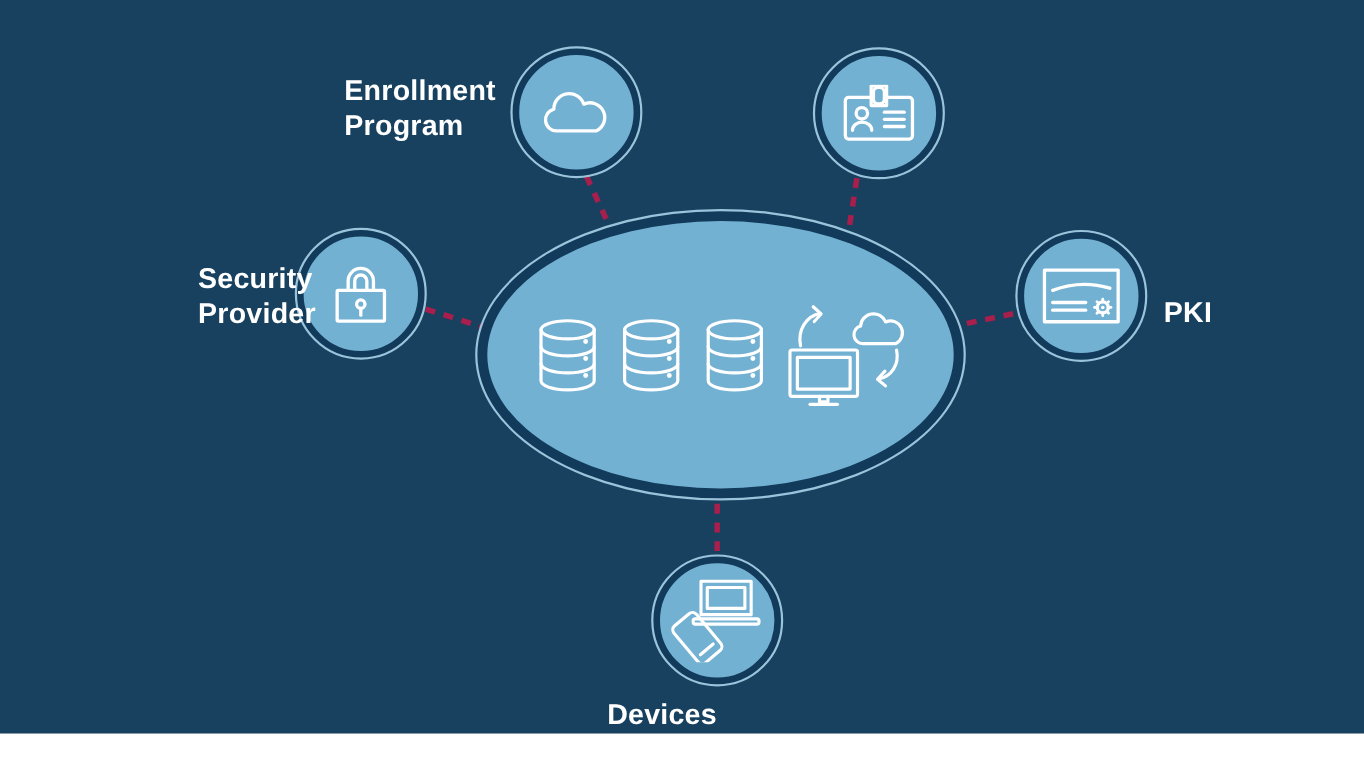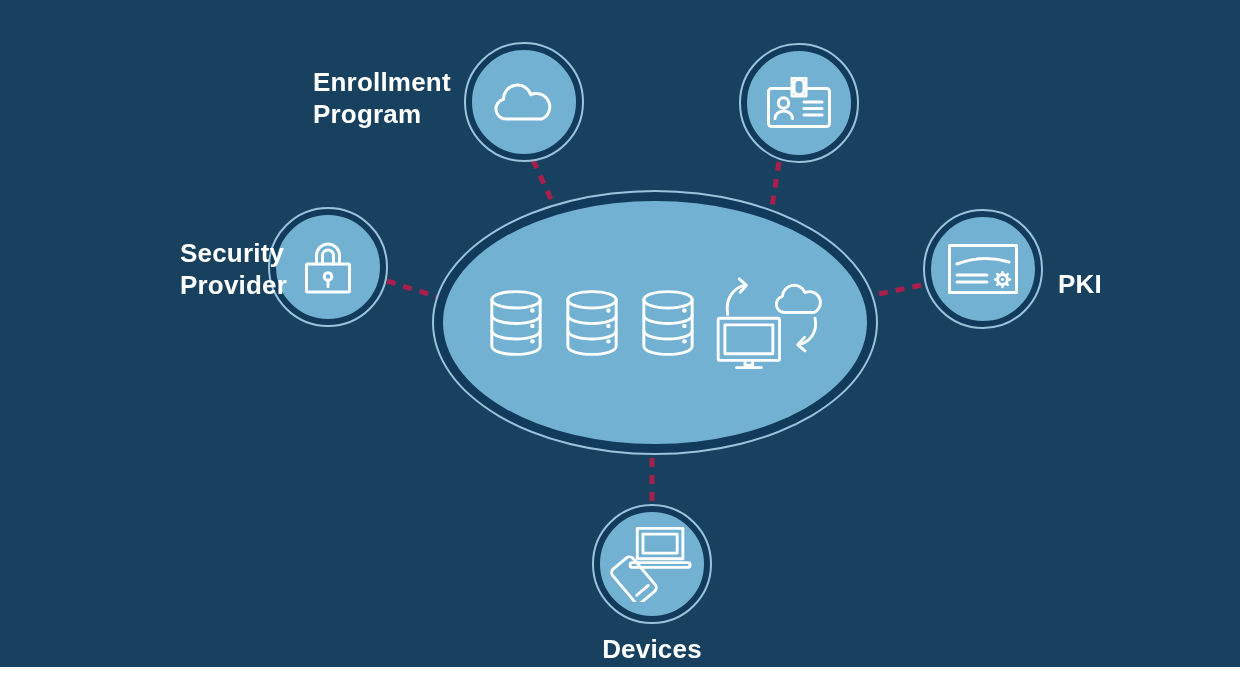--- a/index.html
+++ b/index.html
@@ -35,21 +35,21 @@
   .node-devices{left:594px;top:506px;}
   
   .label{
     position:absolute;color:var(--label_text,#FFFFFF);
     font-size:26px;font-weight:700;line-height:32px;letter-spacing:.2px;
   }
   .label-enrollment{left:313px;top:66px;text-align:left;}
   .label-identity{left:878px;top:67px;text-align:left;}
   .label-security{left:140px;top:237px;text-align:left;margin-left:40px;}
   .label-pki{left:1058px;top:268px;}
-  .label-devices{left:552px;top:633px;width:200px;text-align:center;}
+  .label-devices{left:552px;top:633px;width:200px;text-align:left;}
   
   .icon path,.icon rect,.icon circle,.icon ellipse,.icon line,.icon polyline{
     fill:none;stroke:var(--icon_stroke,#FFFFFF);stroke-width:3;
     stroke-linecap:round;stroke-linejoin:round;
   }
   .icon .fill{fill:var(--icon_stroke,#FFFFFF);stroke:none;}
   .icon .mask{fill:var(--node_fill,#73B1D3);}
   .icon .thin{stroke-width:2.5;}
 </style>
 </head>

